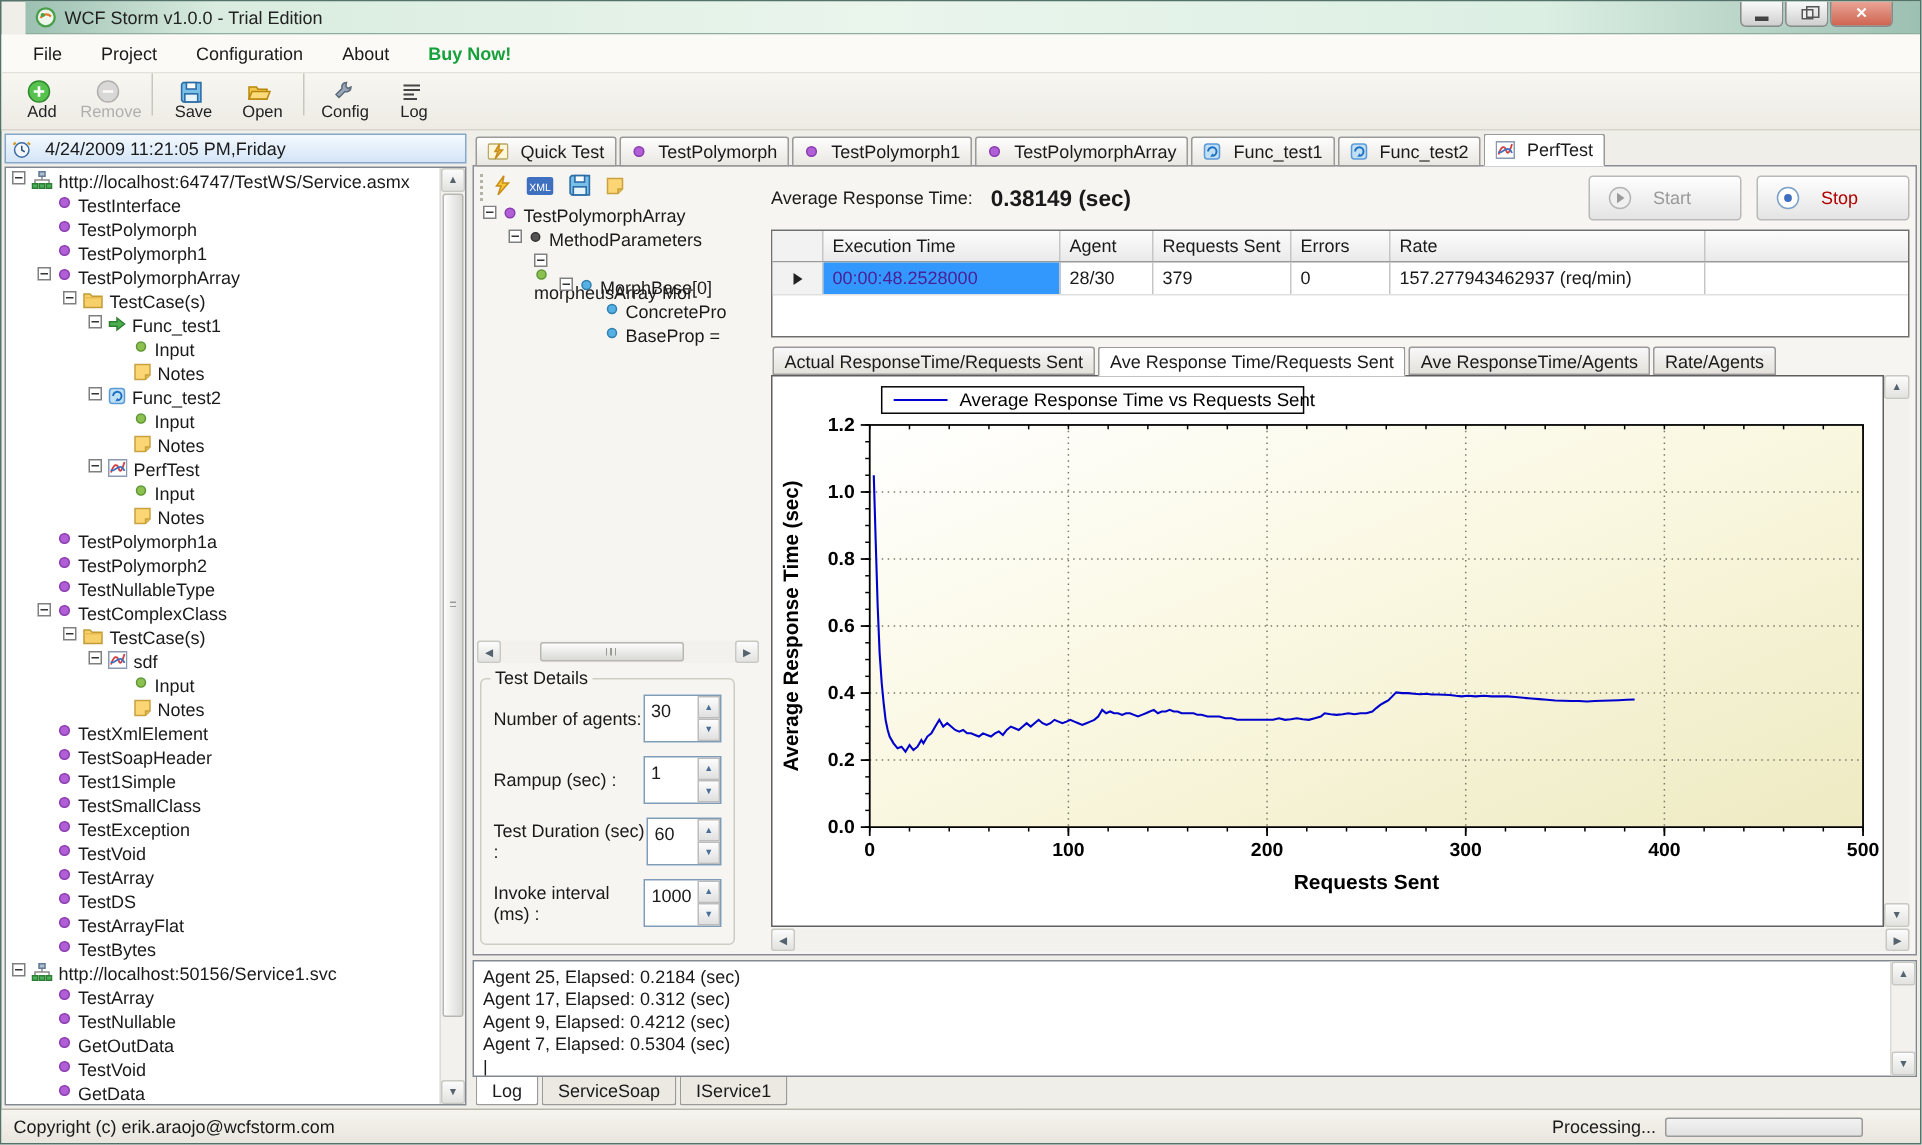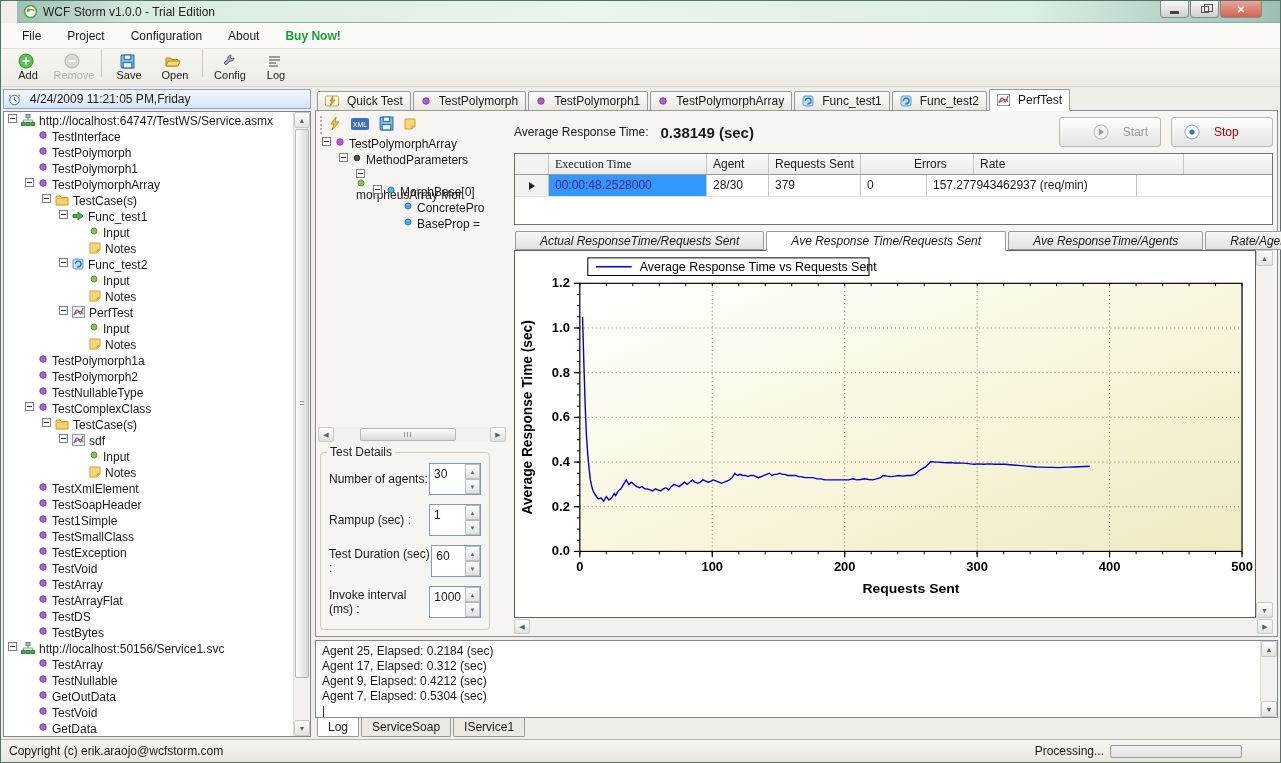--- a/index.html
+++ b/index.html
@@ -88,31 +88,31 @@
   .spin .ud span { flex:1; display:flex; align-items:center; justify-content:center; font-size:6px; color:#4a6f96;
     background:linear-gradient(#fdfdfd,#e0e0e0); border:1px solid #bcbcbc; }
 
   
   .perf-panel { flex:1; display:flex; flex-direction:column; min-width:0; padding:0 2px 0 6px; min-height:0; }
   .perf-header { height:38px; flex:0 0 38px; display:flex; align-items:center; }
   .avg-label { font-size:12px; }
   .avg-value { font-size:15px; font-weight:bold; margin-left:12px; }
   .btn { width:102px; height:30px; border:1px solid #b9b9b9; border-radius:3px; background:linear-gradient(#fefefe,#e4e4e4);
     display:flex; align-items:center; gap:10px; padding:0 12px; }
-  .btn.start { margin-left:auto; color:#9a9a9a;justify-content:flex-end; }
+  .btn.start { margin-left:auto; color:#9a9a9a; }
   .btn.stop { margin-left:10px; color:#b00000; }
   .grid { flex:0 0 72px; border:1px solid #6f6f6f; background:#fff; margin-top:2px; overflow:hidden; }
   .grid-header { height:21px; display:flex; background:linear-gradient(#fcfcfc,#eaeaea); border-bottom:1px solid #9a9a9a; }
   .gh-cell,.gd-cell { border-right:1px solid #c6c6c6; padding:3px 6px; white-space:nowrap; overflow:hidden; }
   .grid-row { height:22px; display:flex; border-bottom:1px solid #e0e0e0; }
   .marker-cell { width:34px; flex:0 0 34px; display:flex; align-items:center; justify-content:center; background:#f2f2f2; border-right:1px solid #c6c6c6; }
   .row-marker { width:0; height:0; border-left:6px solid #222; border-top:4px solid transparent; border-bottom:4px solid transparent; }
   .gd-cell.selected { background:#3298fd; color:#4c1d95; }
   .subtabs { height:20px; flex:0 0 20px; display:flex; gap:2px; margin-top:6px; position:relative; z-index:2; padding-left:1px; }
-  .stab { padding:2px 24px 0; height:19px; border:1px solid #9a9a9a; border-radius:2px 2px 0 0; background:linear-gradient(#f8f8f8,#e3e1da); white-space:nowrap;font-style:italic; }
+  .stab { padding:2px 7px 0; height:19px; border:1px solid #9a9a9a; border-radius:2px 2px 0 0; background:linear-gradient(#f8f8f8,#e3e1da); white-space:nowrap; }
   .stab.active { background:#fff; height:20px; border-bottom-color:#fff; }
   .chart-zone { flex:1; display:flex; flex-direction:column; margin-top:-1px; min-height:0; }
   .chart-row { flex:1; display:flex; min-height:0; }
   .chart-wrap { flex:1; border:1px solid #5f5f5f; background:#fff; position:relative; }
   .chart-wrap svg { position:absolute; inset:1px; width:calc(100% - 2px); height:calc(100% - 2px); }
   .chart-vscroll { width:17px; flex:0 0 17px; position:relative; background:#f2f1ee; }
   .chart-hscroll { flex:0 0 15px; margin-top:1px; }
 
   
   .log-panel { flex:0 0 97px; display:flex; flex-direction:column; margin-top:3px; }
@@ -524,30 +524,30 @@
               </span>
               <span class="lbl">TestArray</span>
             </div>
             <div class="tree-row" style="padding-left: 19px;">
               <span class="exp-spacer"></span>
               <span class="ic">
                 <svg width="10" height="10" viewBox="0 0 10 10">
                   <circle cx="5" cy="5" r="3.2" fill="#b05fd6" stroke="#8a3bb0"></circle>
                 </svg>
               </span>
+              <span class="lbl">TestDS</span>
+            </div>
+            <div class="tree-row" style="padding-left: 19px;">
+              <span class="exp-spacer"></span>
+              <span class="ic">
+                <svg width="10" height="10" viewBox="0 0 10 10">
+                  <circle cx="5" cy="5" r="3.2" fill="#b05fd6" stroke="#8a3bb0"></circle>
+                </svg>
+              </span>
               <span class="lbl">TestArrayFlat</span>
-            </div>
-            <div class="tree-row" style="padding-left: 19px;">
-              <span class="exp-spacer"></span>
-              <span class="ic">
-                <svg width="10" height="10" viewBox="0 0 10 10">
-                  <circle cx="5" cy="5" r="3.2" fill="#b05fd6" stroke="#8a3bb0"></circle>
-                </svg>
-              </span>
-              <span class="lbl">TestDS</span>
             </div>
             <div class="tree-row" style="padding-left: 19px;">
               <span class="exp-spacer"></span>
               <span class="ic">
                 <svg width="10" height="10" viewBox="0 0 10 10">
                   <circle cx="5" cy="5" r="3.2" fill="#b05fd6" stroke="#8a3bb0"></circle>
                 </svg>
               </span>
               <span class="lbl">TestBytes</span>
             </div>
@@ -843,24 +843,24 @@
                     <circle cx="8" cy="8" r="2.6" fill="#3f6fbf"></circle>
                   </svg>
                 </span>
               <span>Stop</span>
             </span>
           </div>
 
           <div class="grid">
             <div class="grid-header" id="grid-header">
                 <span class="marker-cell"></span>
-                <span class="gh-cell" style="width: 158px; flex: 0 0 158px; font-family: Liberation Serif, serif;">Execution Time</span>
+                <span class="gh-cell" style="width: 158px; flex: 0 0 158px;">Execution Time</span>
                 <span class="gh-cell" style="width: 62px; flex: 0 0 62px;">Agent</span>
                 <span class="gh-cell" style="width: 92px; flex: 0 0 92px;">Requests Sent</span>
-                <span class="gh-cell" style="width: 66px; flex: 0 0 66px; margin-left: 47px;">Errors</span>
+                <span class="gh-cell" style="width: 66px; flex: 0 0 66px;">Errors</span>
                 <span class="gh-cell" style="width: 210px; flex: 0 0 210px;">Rate</span>
               </div>
             <div id="grid-rows">
                 <div class="grid-row">
                   <span class="marker-cell">
                     <span class="row-marker"></span>
                   </span>
                   <span class="gd-cell selected" style="width: 158px; flex: 0 0 158px;">00:00:48.2528000</span>
                   <span class="gd-cell" style="width: 62px; flex: 0 0 62px;">28/30</span>
                   <span class="gd-cell" style="width: 92px; flex: 0 0 92px;">379</span>

